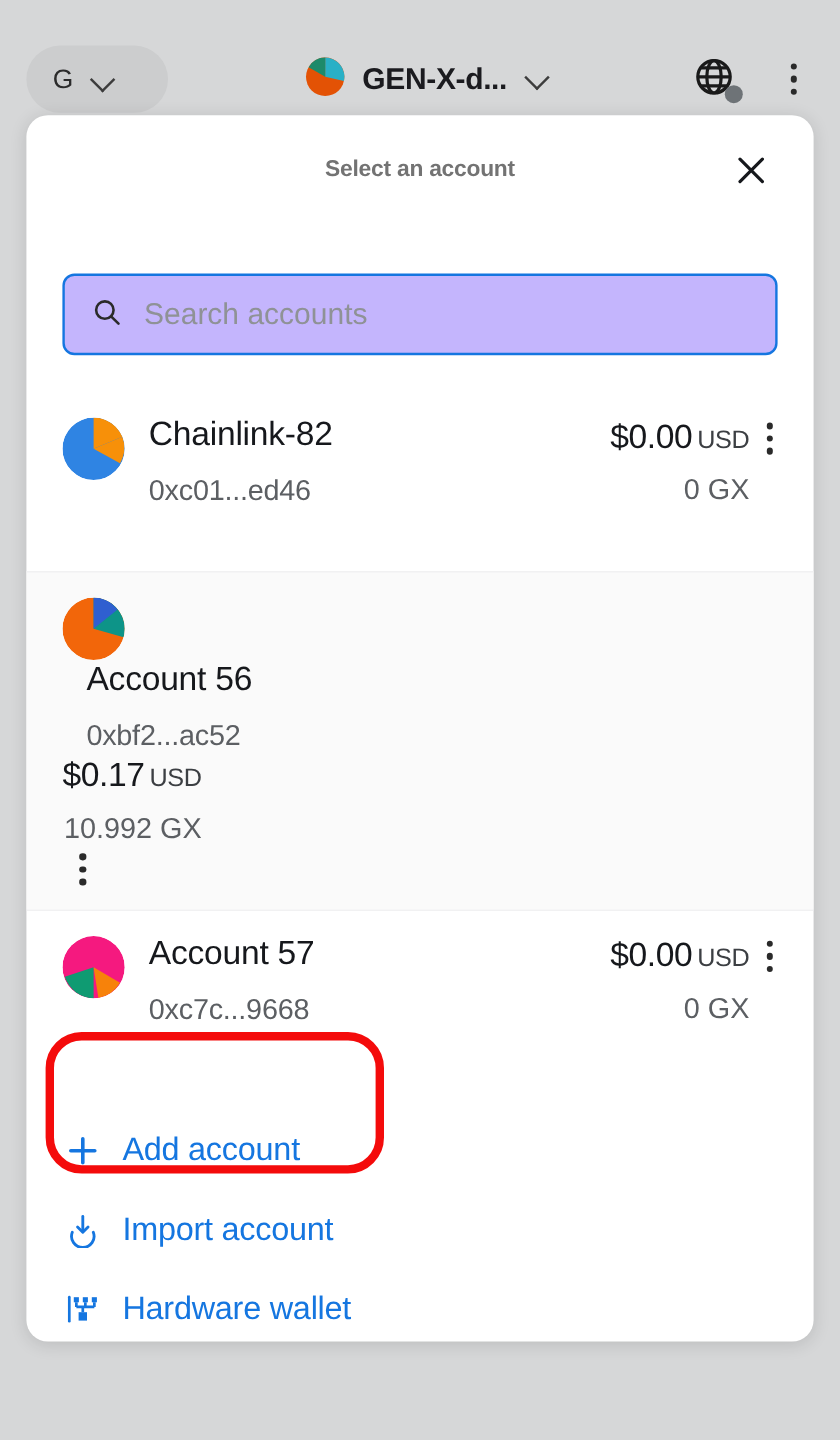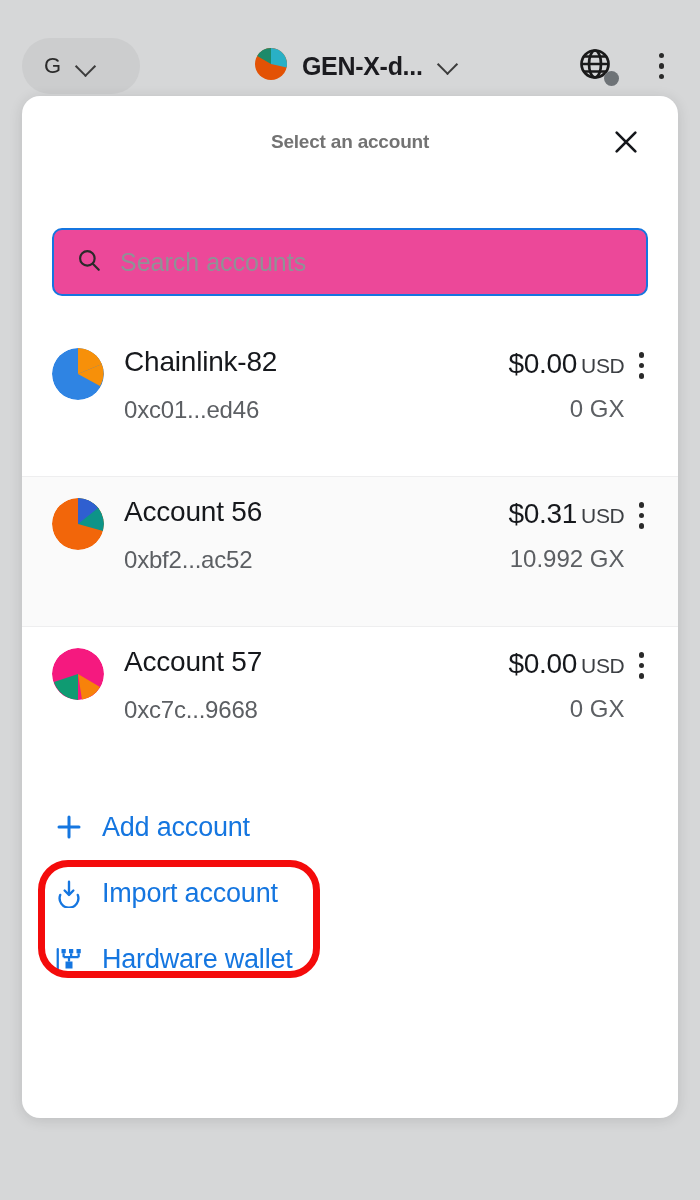--- a/index.html
+++ b/index.html
@@ -172,21 +172,21 @@
   
   .search-wrap { padding: 40px 30px 0 30px; }
   .search-box {
     display: flex;
     align-items: center;
     gap: 18px;
     height: 68px;
     border: 2.5px solid #1576e0;
     border-radius: 10px;
     padding: 0 22px;
-    background: #ec4899;
+    background: #c4b5fd;
   }
   .search-input {
     border: none;
     outline: none;
     font-family: inherit;
     font-size: 25px;
     color: #1b1b1f;
     width: 100%;
     background: transparent;
   }
@@ -196,21 +196,21 @@
   .acct-list { margin-top: 30px; }
 
   .acct-row {
     display: flex;
     align-items: flex-start;
     padding: 20px 24px 20px 30px;
     position: relative;
     cursor: pointer;
     min-height: 150px;
   }
-  .acct-row.alt { background: #fafafa; }
+  .acct-row.alt { background: #fafafa; flex-direction: column; }
   .acct-row + .acct-row::before {
     content: "";
     position: absolute;
     left: 0; right: 0; top: 0;
     height: 1px;
     background: #eeeeef;
   }
 
   .avatar {
     width: 52px;
@@ -407,21 +407,21 @@
           <path d="M26 0 A26 26 0 0 1 51 33 L26 26 Z" fill="#0d9488"></path>
           <path d="M26 0 A26 26 0 0 1 46 10 L26 26 Z" fill="#2f5fd0"></path>
         </svg>
       </div>
       <div class="acct-main">
         <div class="acct-name">Account 56</div>
         <div class="acct-addr">0xbf2...ac52</div>
       </div>
       <div class="acct-bal">
         <div class="bal-fiat">
-          <span>$0.31</span><span class="cur">USD</span>
+          <span>$0.17</span><span class="cur">USD</span>
         </div>
         <div class="bal-token">10.992 GX</div>
       </div>
       <div class="row-kebab">
         <i></i>
           <i></i>
           <i></i>
       </div>
     </div>
 

